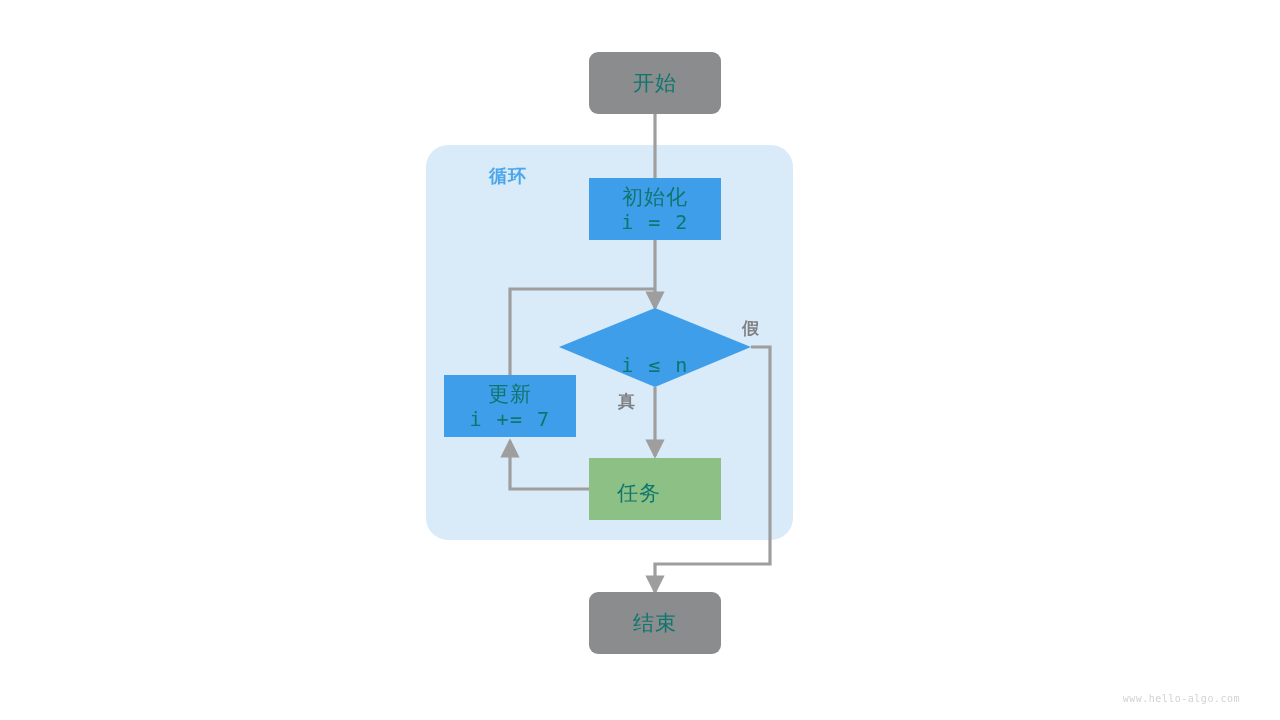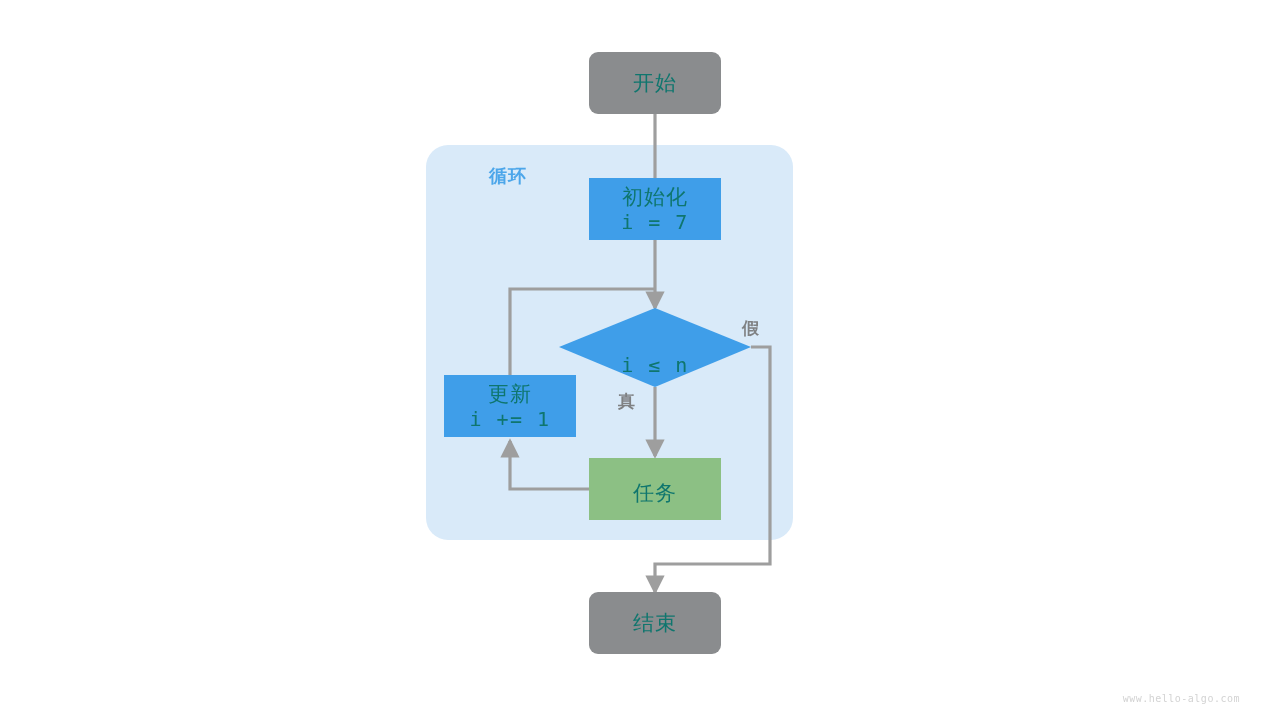--- a/index.html
+++ b/index.html
@@ -96,33 +96,33 @@
 </svg>
 
 <div class="group-label" style="left:451px; top:164px;margin-left:38px;">循环</div>
 
 <div class="node-label" style="left:589px; top:52px; width:132px; height:62px;">
   <span class="cjk">开始</span>
 </div>
 
 <div class="node-label" style="left:589px; top:178px; width:132px; height:62px;">
   <span class="cjk">初始化</span>
-  <span class="mono">i = 7</span>
+  <span class="mono">i = 2</span>
 </div>
 
 <div class="node-label" style="left:559px; top:317px; width:192px; height:60px;justify-content:flex-end;">
   <span class="mono">i ≤ n</span>
 </div>
 
 <div class="node-label" style="left:444px; top:375px; width:132px; height:62px;">
   <span class="cjk">更新</span>
-  <span class="mono">i += 1</span>
+  <span class="mono">i += 7</span>
 </div>
 
-<div class="node-label" style="left:589px; top:458px; width:132px; height:70px;">
+<div class="node-label" style="left:573px; top:458px; width:132px; height:70px;">
   <span class="cjk">任务</span>
 </div>
 
 <div class="node-label" style="left:589px; top:592px; width:132px; height:62px;justify-content:center;">
   <span class="cjk">结束</span>
 </div>
 
 <div class="edge-label" style="left:618px; top:390px;">真</div>
 <div class="edge-label" style="left:742px; top:317px;">假</div>
 

